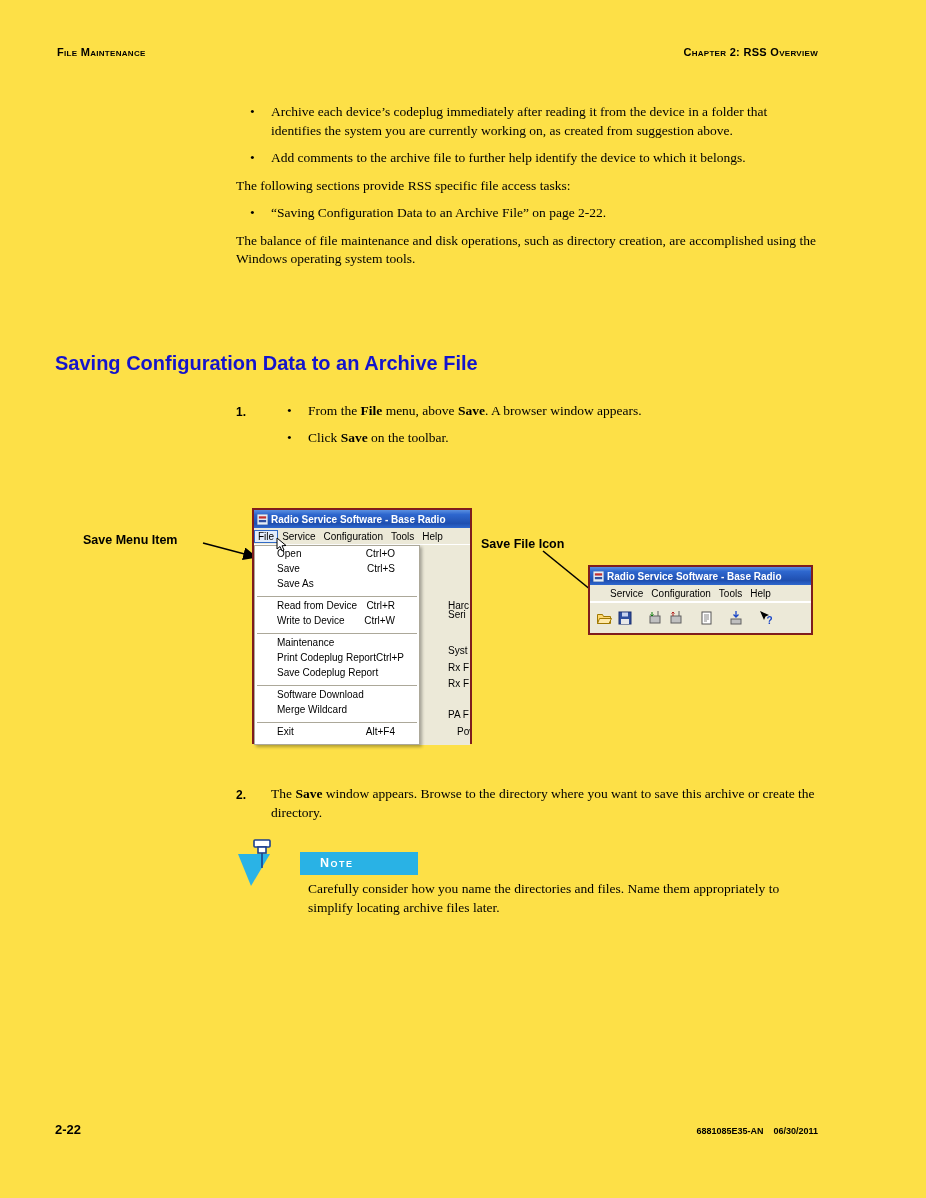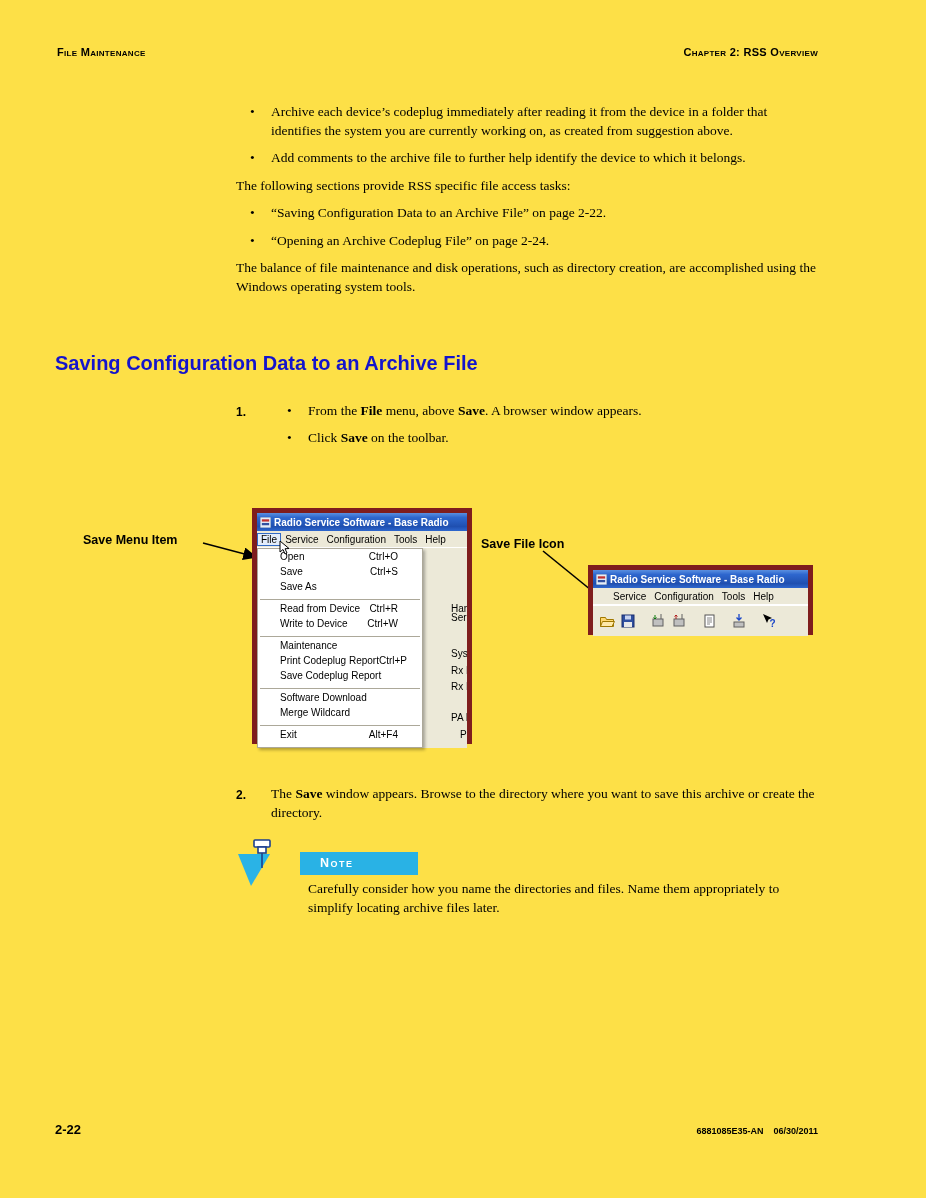--- a/index.html
+++ b/index.html
@@ -31,21 +31,21 @@
   .step-content p{margin:0 0 9px 0;}
   .sb{position:relative;padding-left:37px;margin-bottom:8px;}
   .sb::before{content:"•";position:absolute;left:16px;top:0;}
   
   .figure{position:absolute;top:505px;left:0;width:926px;height:270px;}
   .arrows{position:absolute;left:0;top:0;pointer-events:none;}
   .callout-label{position:absolute;font-family:"Liberation Sans",sans-serif;
        font-size:12.5px;font-weight:bold;white-space:nowrap;}
   .cl1{left:83px;top:28px;} .cl2{left:481px;top:32px;}
   
-  .shot{position:absolute;border:5px solid #7f1d1d;background:#ece9d8;box-sizing:border-box;
+  .shot{position:absolute;border:2px solid #7f1d1d;background:#ece9d8;box-sizing:border-box;
         font-family:"Liberation Sans",sans-serif;font-size:10px;}
   .shot1{left:252px;top:3px;width:220px;height:236px;}
   .shot2{left:588px;top:60px;width:225px;height:70px;}
   .titlebar{height:18px;display:flex;align-items:center;gap:3px;padding:0 3px;
         background:linear-gradient(180deg,#5a8fe0 0%,#2e67ce 25%,#1f4fb0 75%,#2e67ce 100%);
         color:#fff;font-weight:bold;font-size:10px;white-space:nowrap;overflow:hidden;}
   .appicon{flex:0 0 auto;display:inline-flex;}
   .menubar{height:16px;display:flex;align-items:center;background:#ece9d8;
         border-bottom:1px solid #fff;}
   .menu-item{padding:1px 4px;white-space:nowrap;}
@@ -92,23 +92,20 @@
     <div class="b-row">
       <span>Archive each device’s codeplug immediately after reading it from the device in a folder that identifies the system you are currently working on, as created from suggestion above.</span>
     </div>
     <div class="b-row">
       <span>Add comments to the archive file to further help identify the device to which it belongs.</span>
     </div>
     <p>The following sections provide RSS specific file access tasks:</p>
     <div class="b-row">
       <span>“Saving Configuration Data to an Archive File” on page 2-22.</span>
     </div>
-    <div class="b-row">
-      <span>“Opening an Archive Codeplug File” on page 2-24.</span>
-    </div>
     <p>The balance of file maintenance and disk operations, such as directory creation, are accomplished using the Windows operating system tools.</p>
   </section>
 
   <h1 class="section-title">Saving Configuration Data to an Archive File</h1>
 
   <div class="step step1">
     <span class="num">1.</span>
     <div class="step-content">
       <div class="sb">
         <span>From the </span><b>File</b><span> menu, above </span><b>Save</b><span>. A browser window appears.</span>

